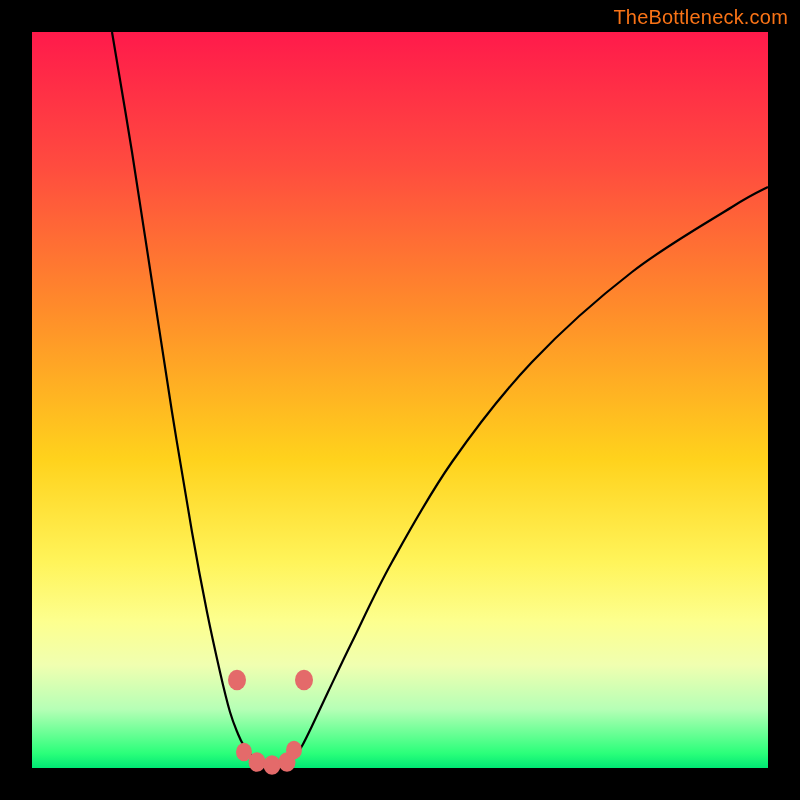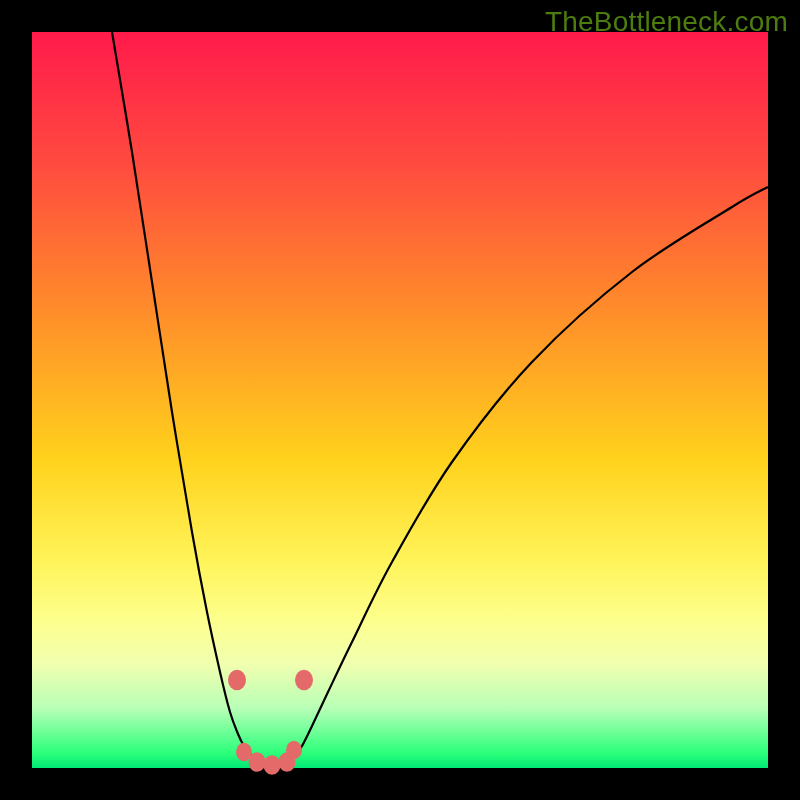--- a/index.html
+++ b/index.html
@@ -28,22 +28,22 @@
       #f0ffb0 86%,
       #b6ffb6 92%,
       #2bff7a 98%,
       #00e874 100%
     );
   }
   .watermark {
     position: absolute;
     top: 6px;
     right: 12px;
-    color: #4d7c0f;
-    font-size: 28px;
+    color: #f97316;
+    font-size: 20px;
     font-weight: 500;
     letter-spacing: 0.2px;
     font-family: Arial, Helvetica, sans-serif;
   }
   svg.curves {
     position: absolute;
     left: 0;
     top: 0;
     width: 736px;
     height: 736px;

